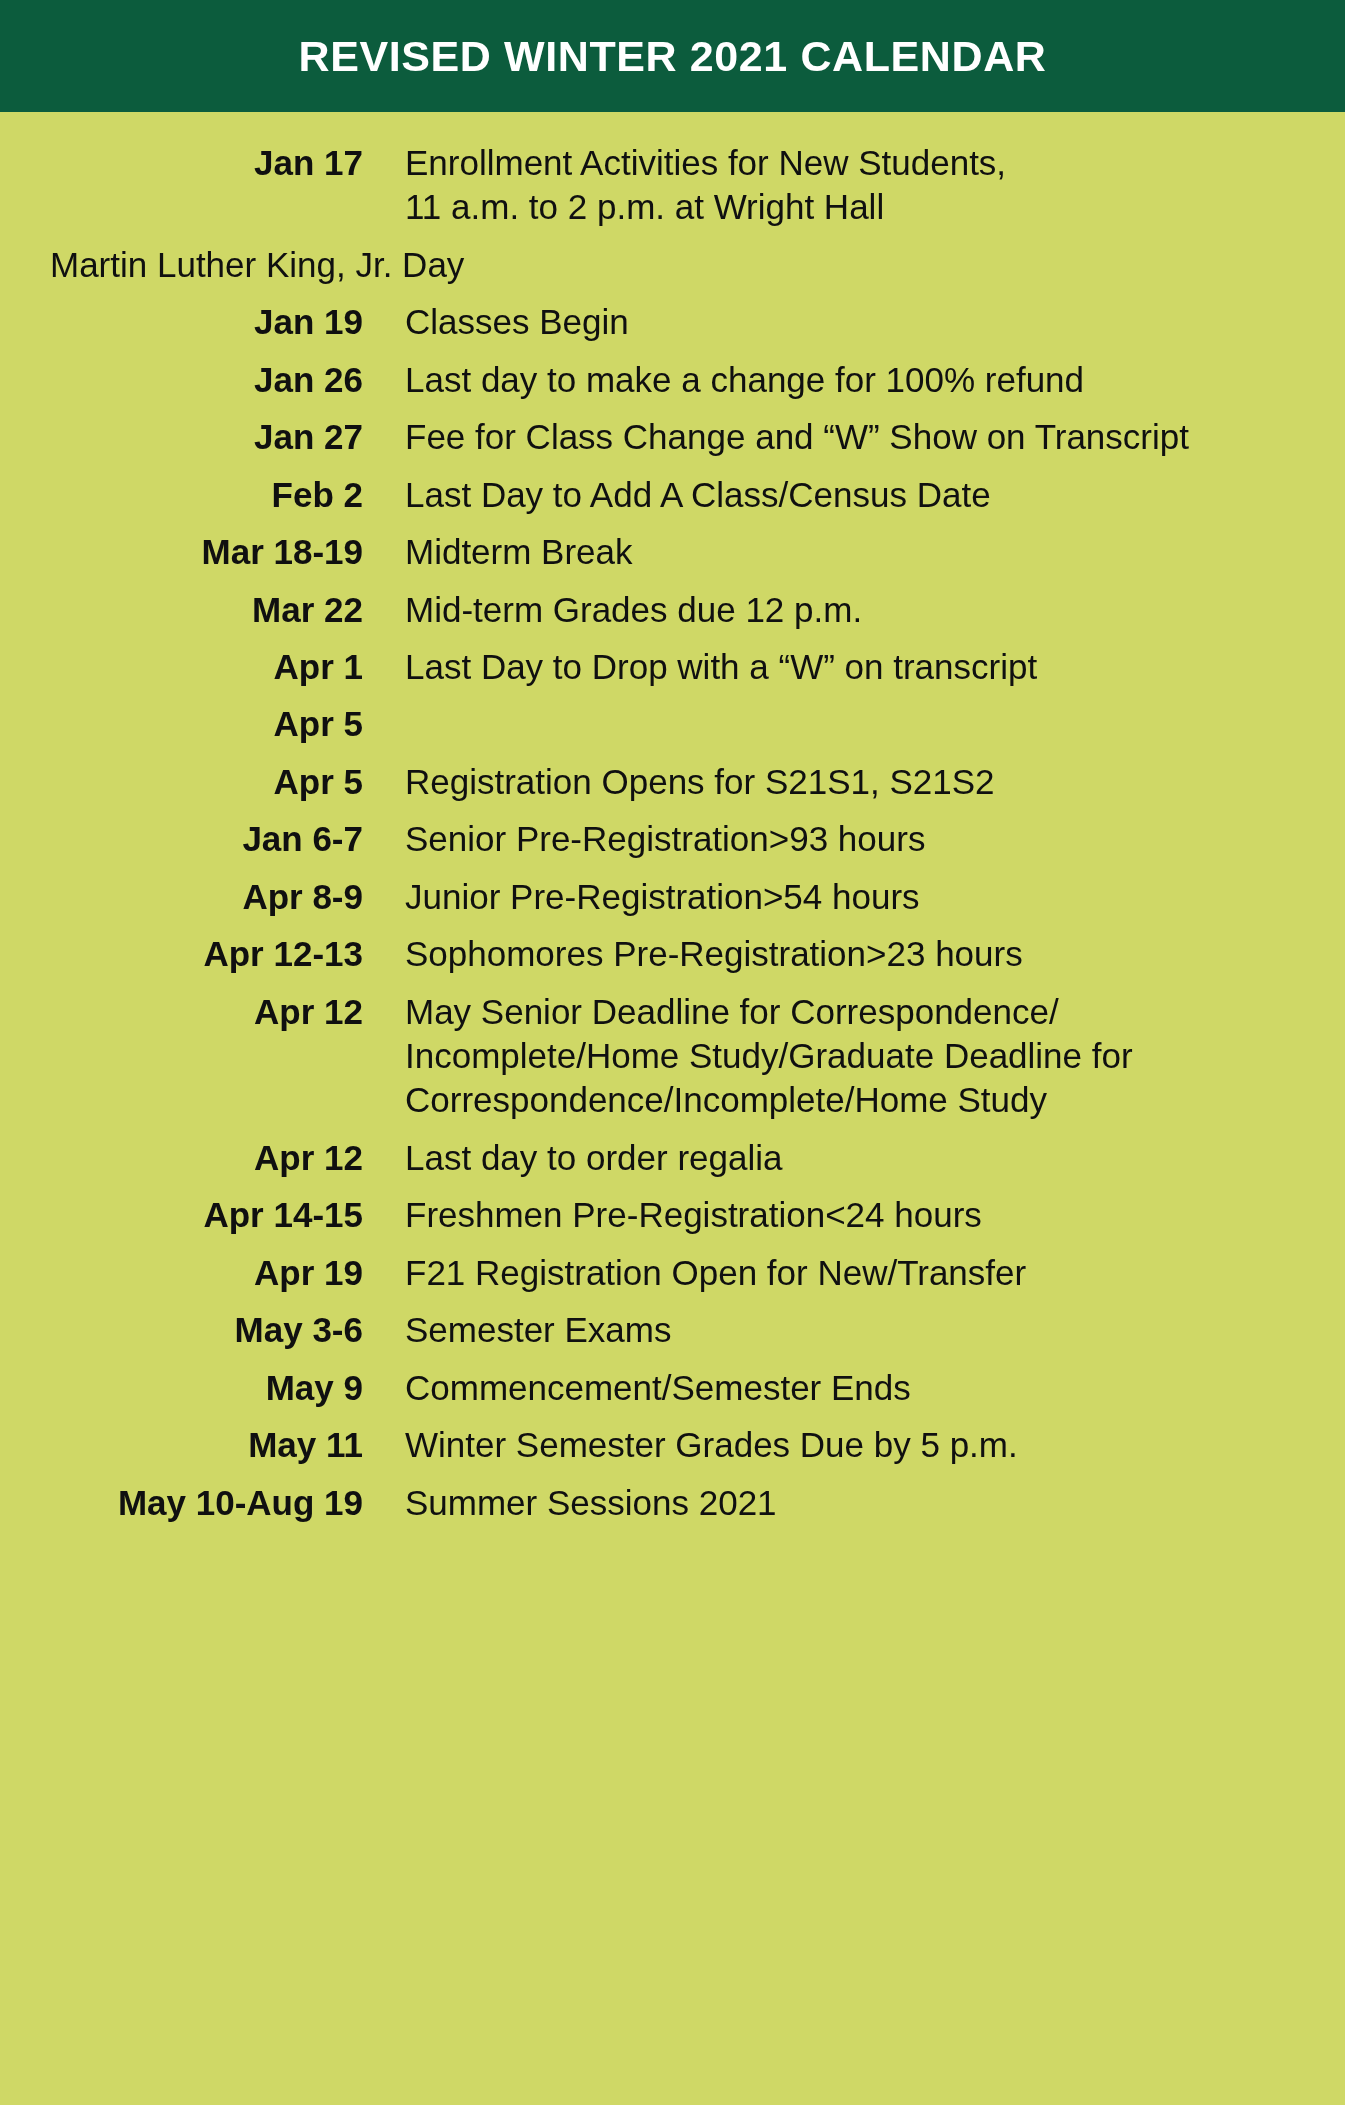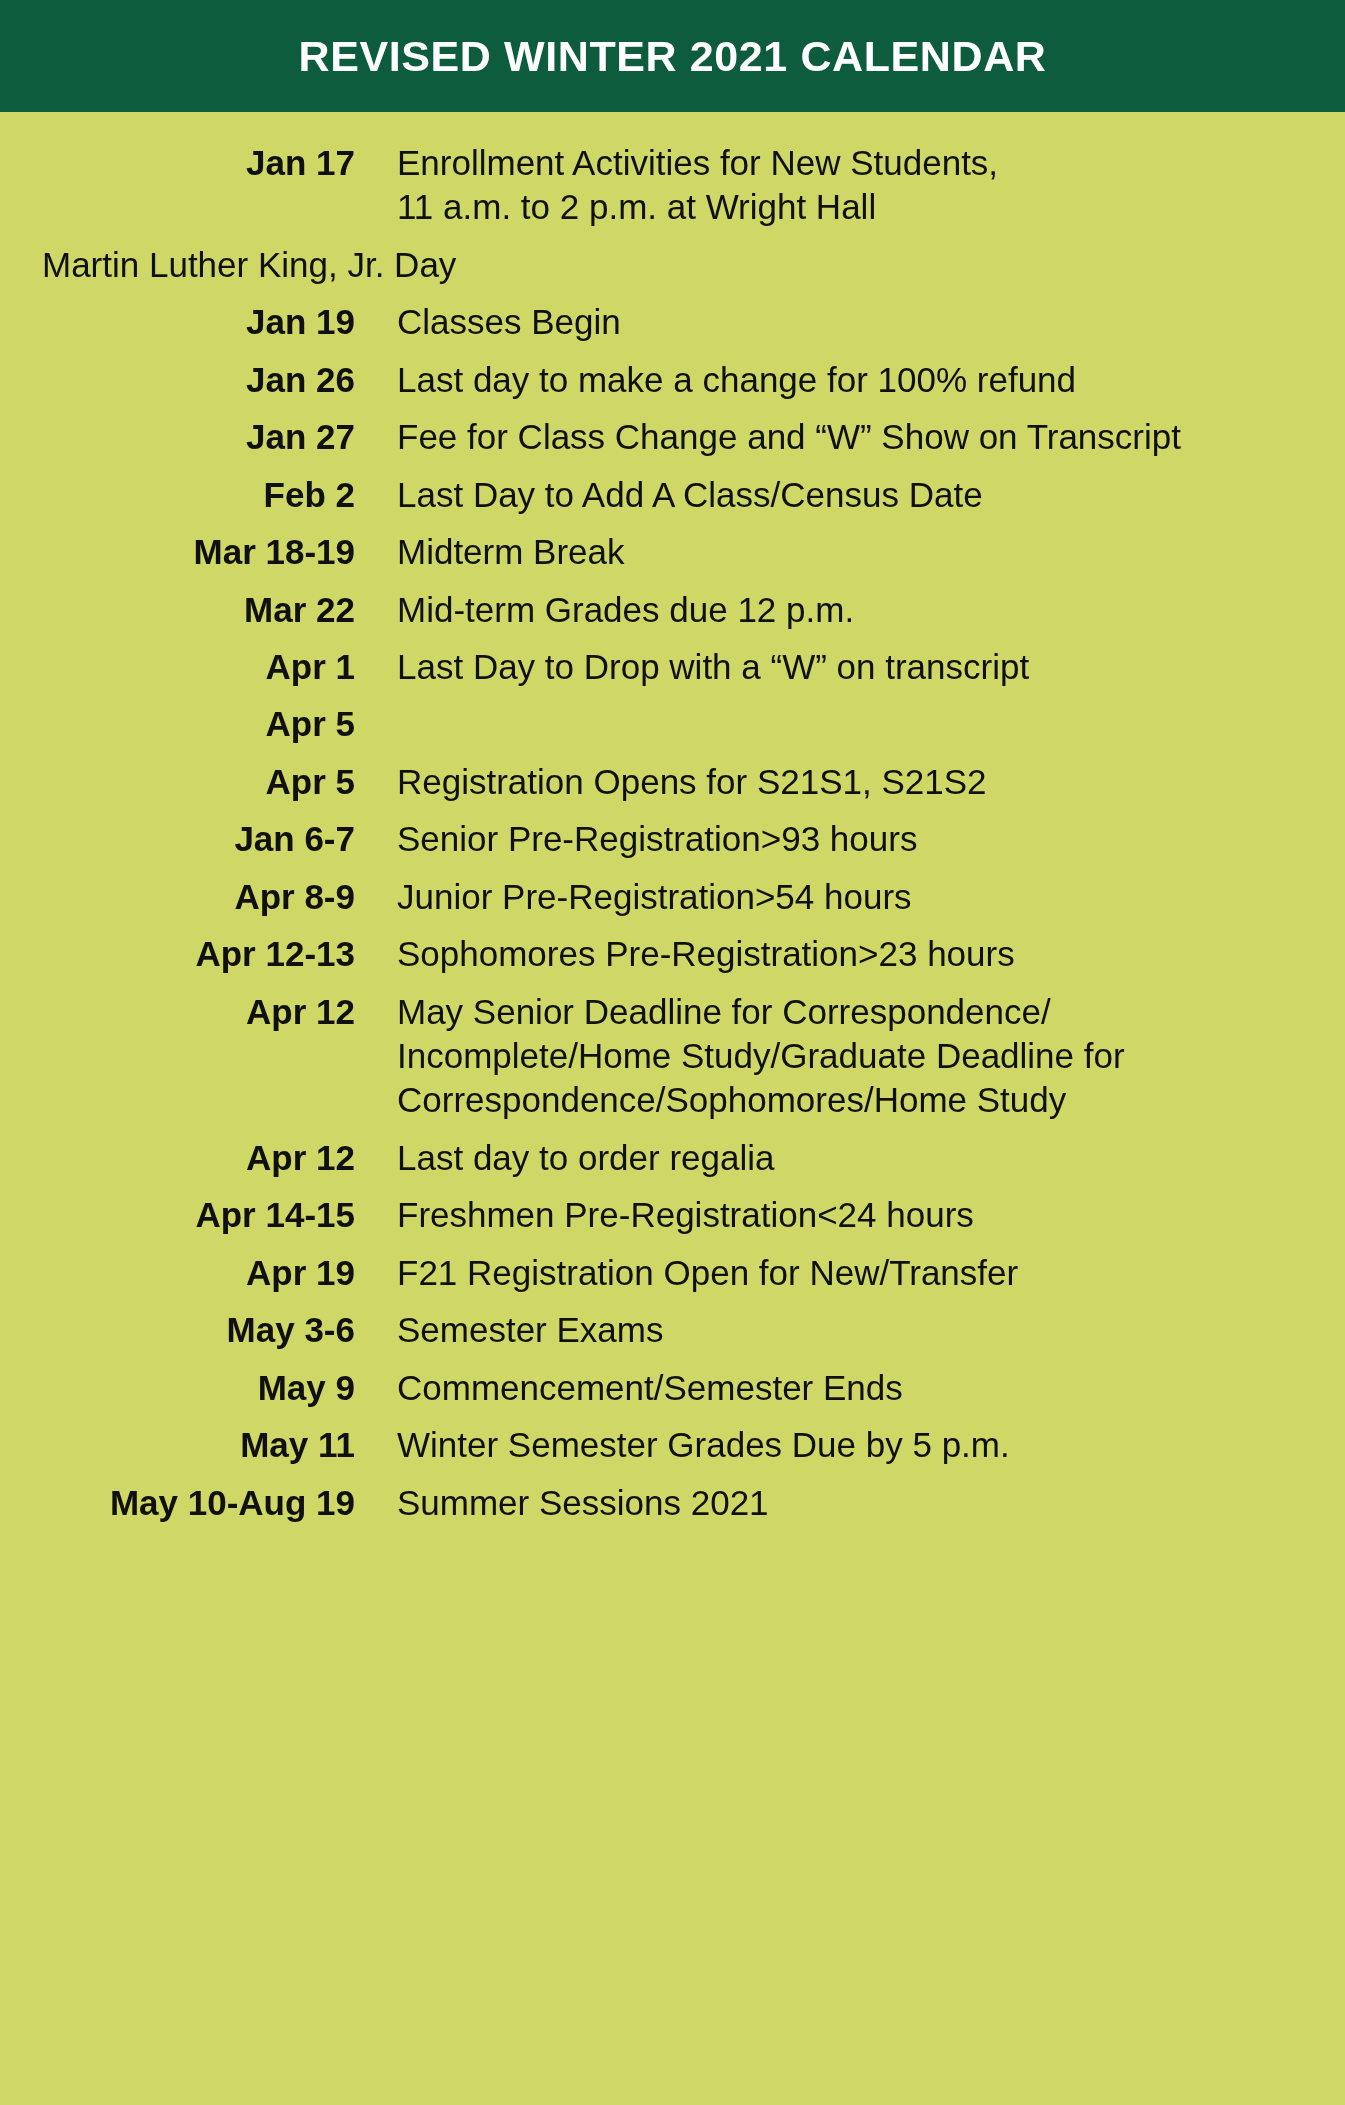--- a/index.html
+++ b/index.html
@@ -34,21 +34,21 @@
     font-weight: bold;
     letter-spacing: 0.6px;
     text-align: center;
     font-family: "Liberation Sans", sans-serif;
   }
   .header-rule {
     height: 7px;
     background: #cfd866;
   }
   .calendar {
-    padding: 22px 0 0 0;
+    padding: 22px 0 0 8px;
   }
   .row {
     display: flex;
     align-items: flex-start;
     margin-bottom: 13px;
   }
   .date-cell {
     width: 355px;
     min-width: 355px;
     text-align: right;
@@ -163,21 +163,21 @@
         <div class="date-cell">Apr 12-13</div>
         <div class="desc-cell">
           <span class="desc-line">Sophomores Pre-Registration&gt;23 hours</span>
         </div>
       </div>
       <div class="row">
         <div class="date-cell">Apr 12</div>
         <div class="desc-cell">
           <span class="desc-line">May Senior Deadline for Correspondence/</span>
           <span class="desc-line">Incomplete/Home Study/Graduate Deadline for</span>
-          <span class="desc-line">Correspondence/Sophomores/Home Study</span>
+          <span class="desc-line">Correspondence/Incomplete/Home Study</span>
         </div>
       </div>
       <div class="row">
         <div class="date-cell">Apr 12</div>
         <div class="desc-cell">
           <span class="desc-line">Last day to order regalia</span>
         </div>
       </div>
       <div class="row">
         <div class="date-cell">Apr 14-15</div>

